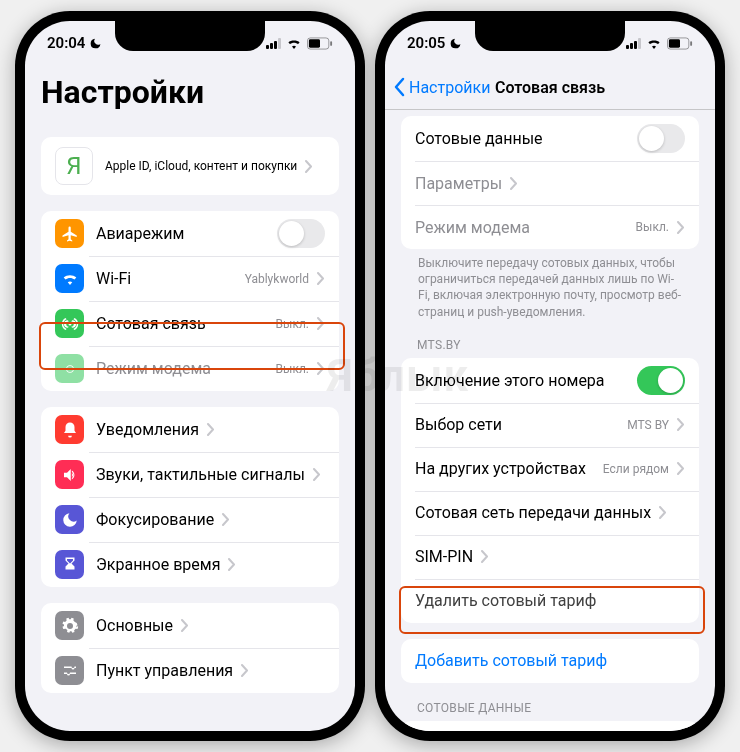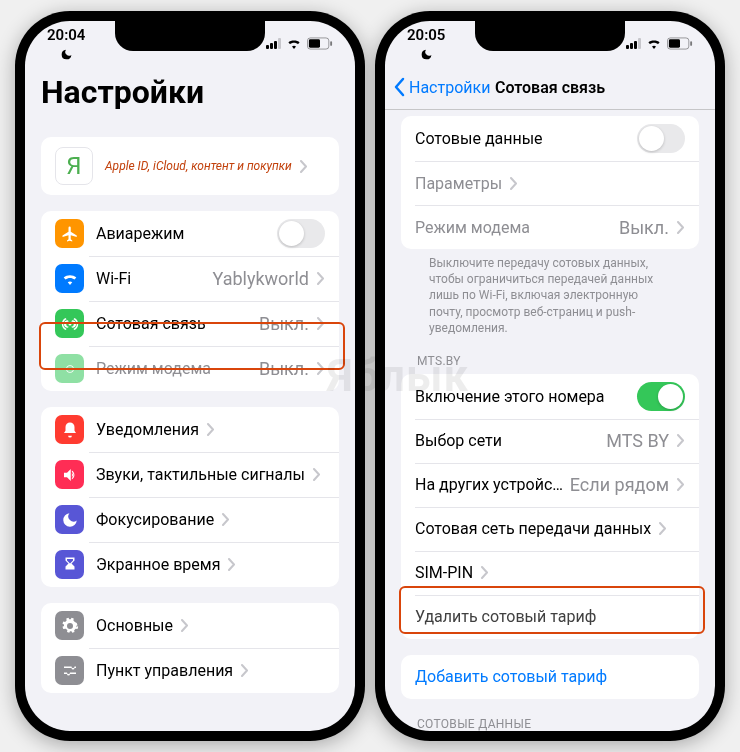--- a/index.html
+++ b/index.html
@@ -1,57 +1,57 @@
 <!DOCTYPE html>
 <html><head>
 <meta charset="utf-8">
 <style>
   html,body{margin:0;padding:0;background:#f0f0f0;font-family:-apple-system,BlinkMacSystemFont,"Segoe UI",Roboto,Helvetica,Arial,sans-serif;-webkit-font-smoothing:antialiased;}
   .canvas{width:740px;height:752px;background:#f0f0f0;position:relative;display:flex;gap:10px;justify-content:center;align-items:center;}
   .phone{width:350px;height:730px;background:#000;border-radius:55px;padding:10px;box-sizing:border-box;position:relative;box-shadow:0 4px 20px rgba(0,0,0,.3);}
   .screen{width:100%;height:100%;background:#f2f2f7;border-radius:45px;overflow:hidden;position:relative;}
   .notch{position:absolute;top:0;left:50%;transform:translateX(-50%);width:150px;height:30px;background:#000;border-bottom-left-radius:18px;border-bottom-right-radius:18px;z-index:50;}
   .status-bar{height:44px;display:flex;justify-content:space-between;align-items:center;padding:0 22px;font-size:15px;font-weight:600;color:#000;}
-  .status-left{display:flex;align-items:center;gap:4px;flex-direction:column;}
+  .status-left{display:flex;align-items:center;gap:4px;}
   .status-right{display:flex;align-items:center;gap:5px;}
   .moon-icon{width:13px;height:13px;}
   .cellular-icon{display:flex;align-items:flex-end;gap:1px;height:11px;}
   .cellular-icon span{width:3px;background:#000;border-radius:1px;}
   .cellular-icon span:nth-child(1){height:4px;}
   .cellular-icon span:nth-child(2){height:6px;}
   .cellular-icon span:nth-child(3){height:8px;}
   .cellular-icon span:nth-child(4){height:11px;background:#c7c7cc;}
   .wifi-svg{width:16px;height:12px;}
   .battery-svg{width:26px;height:13px;}
   .content{height:calc(100% - 44px);overflow-y:hidden;}
   .large-title{font-size:32px;font-weight:700;padding:8px 16px 10px;color:#000;}
   .group{margin:16px 16px 0;background:#fff;border-radius:10px;overflow:hidden;}
   .row{display:flex;align-items:center;min-height:44px;padding:8px 14px;box-sizing:border-box;position:relative;}
   .row+.row::before{content:"";position:absolute;left:48px;right:0;top:0;height:1px;background:#e5e5ea;}
   .row.noicon+.row.noicon::before,.row.noicon-first+.row::before{left:14px;}
   .icon-box{width:29px;height:29px;border-radius:7px;display:flex;align-items:center;justify-content:center;margin-right:12px;flex-shrink:0;}
   .icon-box svg{width:18px;height:18px;fill:#fff;}
   .row-label{font-size:16px;color:#000;white-space:nowrap;overflow:hidden;text-overflow:ellipsis;}
-  .row-detail{font-size:18px;color:#8e8e93;margin-left:auto;padding-left:6px;white-space:nowrap;}
+  .row-detail{font-size:12px;color:#8e8e93;margin-left:auto;padding-left:6px;white-space:nowrap;}
   .chev{width:8px;height:13px;margin-left:8px;flex-shrink:0;}
   .chev path{stroke:#c7c7cc;stroke-width:2;fill:none;stroke-linecap:round;stroke-linejoin:round;}
   .switch{width:48px;height:29px;border-radius:15px;background:#e9e9eb;position:relative;margin-left:auto;flex-shrink:0;}
   .switch.on{background:#34c759;}
   .switch .knob{position:absolute;width:25px;height:25px;border-radius:50%;background:#fff;top:2px;left:2px;box-shadow:0 1px 3px rgba(0,0,0,.2);}
   .switch.on .knob{left:auto;right:2px;}
   .profile-row{padding:10px 14px;}
   .profile-icon{width:36px;height:36px;border-radius:8px;background:#fff;display:flex;align-items:center;justify-content:center;font-size:24px;font-weight:400;color:#4caf50;margin-right:12px;border:1px solid #e5e5ea;}
   .profile-text{display:flex;flex-direction:column;}
   .profile-name{font-size:18px;color:#000;}
-  .profile-sub{font-size:12px;color:#c2410c;font-style:italic;}
+  .profile-sub{font-size:12px;color:#000000;}
   .nav-bar{display:flex;align-items:center;justify-content:center;height:44px;position:relative;border-bottom:0.5px solid #c6c6c8;}
   .nav-title{font-size:16px;font-weight:600;color:#000;}
   .nav-back{position:absolute;left:8px;display:flex;align-items:center;color:#007aff;font-size:16px;}
   .nav-back svg{width:12px;height:20px;margin-right:4px;}
-  .footer-text{font-size:12px;color:#8e8e93;padding:6px 44px 0;line-height:1.35;}
+  .footer-text{font-size:12px;color:#8e8e93;padding:6px 33px 0;line-height:1.35;}
   .section-header{font-size:12px;color:#8e8e93;padding:18px 32px 6px;text-transform:uppercase;letter-spacing:0.3px;}
   .red-text .row-label{color:#404040;}
   .blue-text .row-label{color:#007aff;}
   .highlight{position:absolute;border:2px solid #d9450b;border-radius:6px;pointer-events:none;z-index:40;}
   .group.mt6{margin-top:6px;}
   .group.mt0{margin-top:0;}
   .row.dim .row-label{color:#8e8e93;}
   .icon-dim{opacity:.55;}
   .watermark{position:absolute;left:50%;top:50%;transform:translate(-50%,-50%);font-size:44px;color:rgba(0,0,0,.07);font-weight:700;pointer-events:none;z-index:100;letter-spacing:1px;margin-left:28px;}
 </style>

